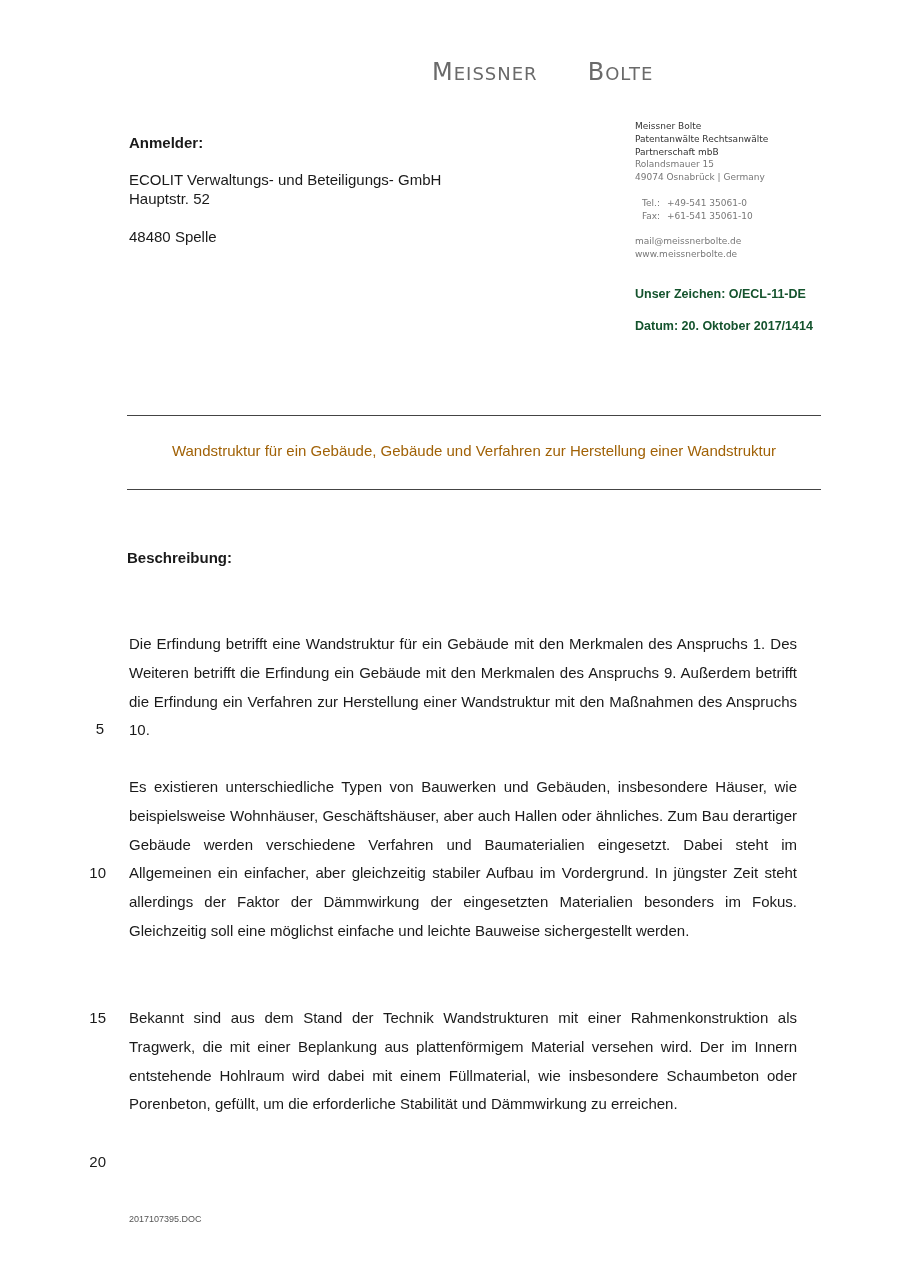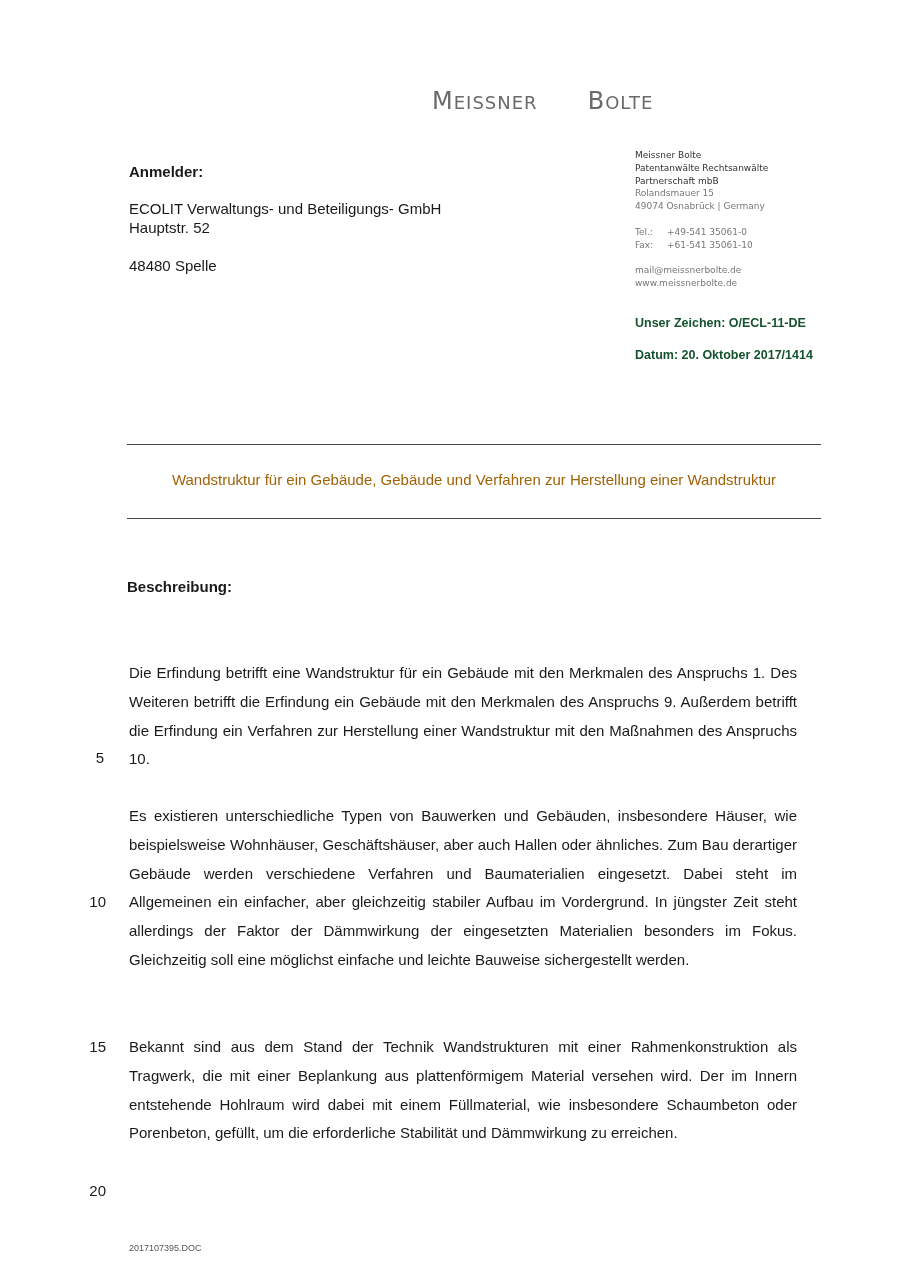--- a/index.html
+++ b/index.html
@@ -1,18 +1,18 @@
 <!DOCTYPE html>
 <html><head>
   <meta charset="utf-8">
   <style>
     html, body { margin: 0; padding: 0; background: #ffffff; }
     body { width: 905px; height: 1280px; position: relative; overflow: hidden;
            font-family: "Liberation Sans", sans-serif; color: #1a1a1a; }
-    .abs { position: absolute; margin-top: 29px; }
+    .abs { position: absolute; }
 
     
     .logo { top: 58px; left: 432px; font-family: "DejaVu Sans", sans-serif;
             color: #6a6a6a; font-weight: normal; letter-spacing: 1px; white-space: nowrap; }
     .logo .word { display: inline-block; }
     .logo .big { font-size: 24px; }
     .logo .small { font-size: 18px; }
     .logo .w2 { margin-left: 44px; }
 
     
@@ -20,21 +20,21 @@
     .applicant .label { font-weight: bold; margin-bottom: 18px; }
     .applicant .gap { height: 19px; }
 
     
     .firm { top: 120px; left: 635px; font-family: "DejaVu Sans", sans-serif;
             font-size: 9px; line-height: 12.8px; }
     .firm .dark { color: #333333; }
     .firm .light { color: #777777; }
     .firm .spacer { height: 12.8px; }
     .firm .row { display: flex; }
-    .firm .row .k { width: 32px; }
+    .firm .row .k { width: 32px; text-align: center; }
 
     .refs { left: 635px; font-size: 12.5px; font-weight: bold; color: #14532d; }
     .ref1 { top: 287px; }
     .ref2 { top: 319px; }
 
     
     .rule { left: 127px; width: 694px; height: 0; border-top: 1px solid #444; }
     .rule1 { top: 415px; }
     .rule2 { top: 489px; }
     .title { top: 442px; left: 127px; width: 694px; text-align: center; font-size: 15px; color: #a16207; }

